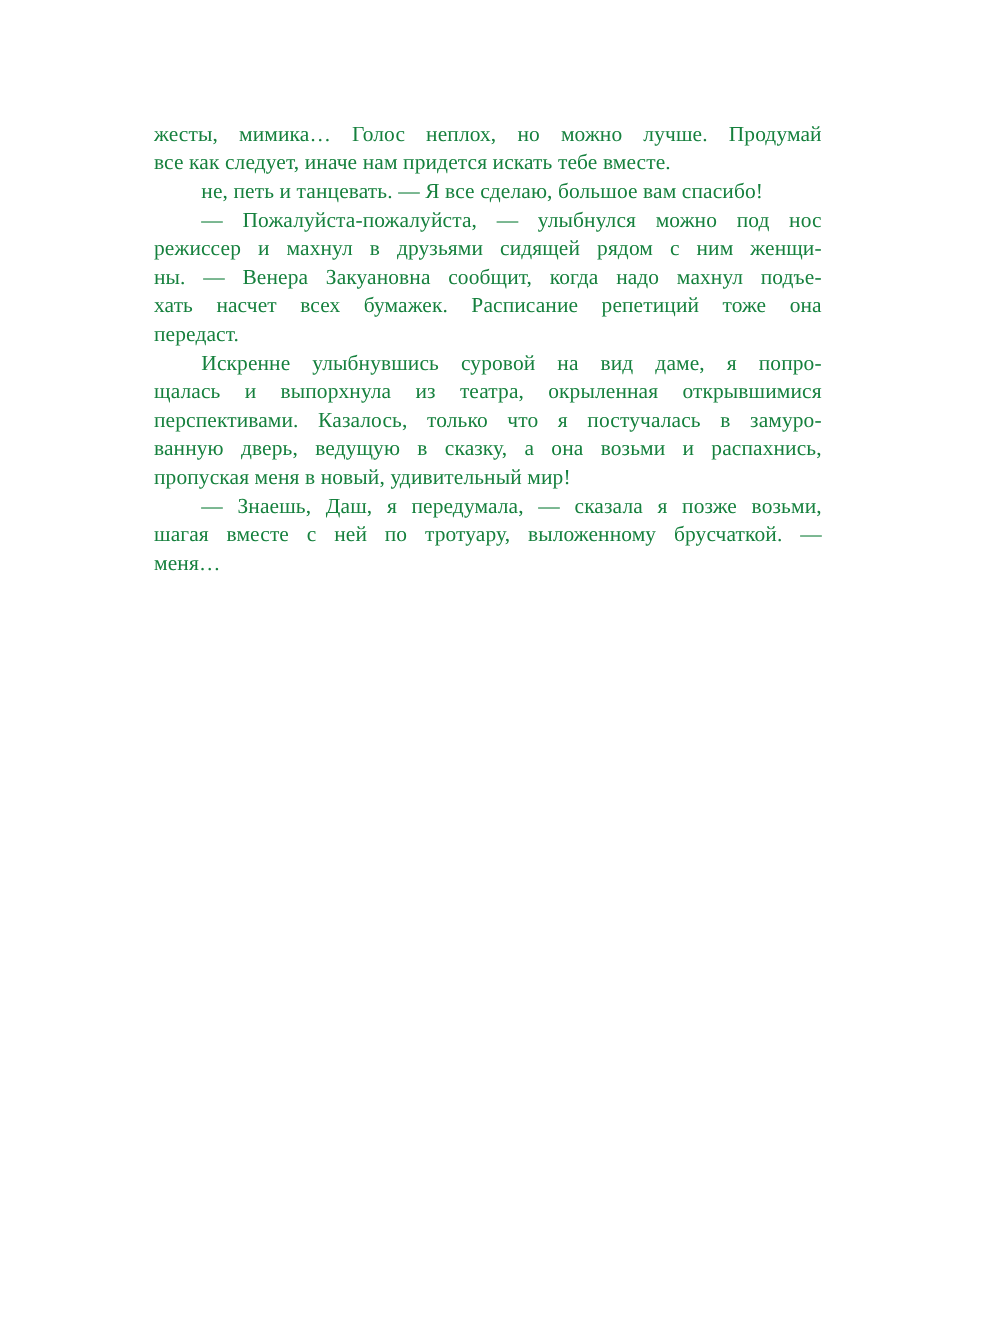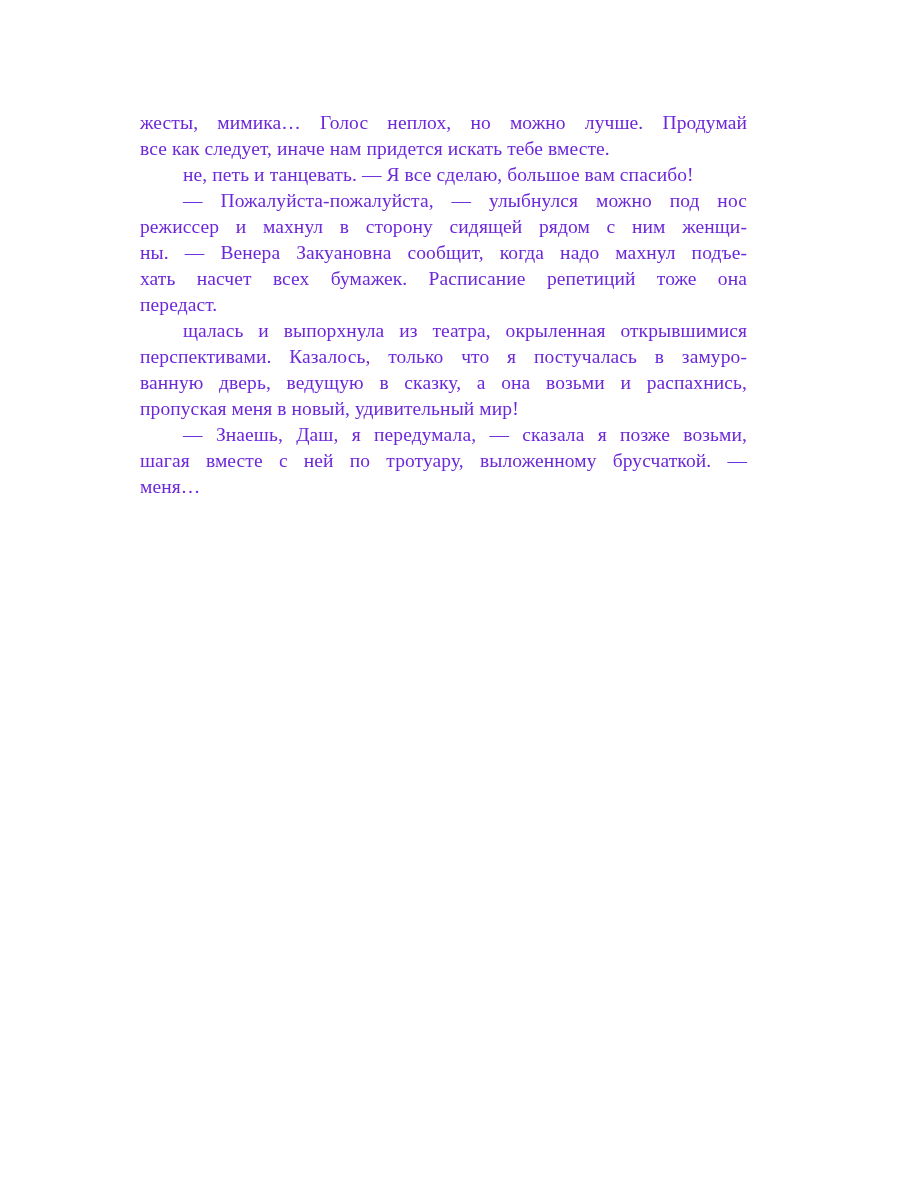--- a/index.html
+++ b/index.html
@@ -15,21 +15,21 @@
     overflow: hidden;
     font-family: "Liberation Serif", "DejaVu Serif", serif;
   }
   .text-block {
     position: absolute;
     left: 140px;
     top: 110px;
     width: 607px;
     font-size: 19.5px;
     line-height: 26px;
-    color: #6d28d9;
+    color: #15803d;
     letter-spacing: 0.1px;
   }
   .para {
     margin: 0;
     padding: 0;
   }
   .line {
     display: block;
     text-align: justify;
     text-align-last: justify;
@@ -49,26 +49,27 @@
   <div class="text-block" id="text-block">
       <p class="para">
         <span class="line">жесты, мимика… Голос неплох, но можно лучше. Продумай</span>
         <span class="line last">все как следует, иначе нам придется искать тебе вместе.</span>
       </p>
       <p class="para indent">
         <span class="line last">не, петь и танцевать. — Я все сделаю, большое вам спасибо!</span>
       </p>
       <p class="para indent">
         <span class="line">—  Пожалуйста-пожалуйста, — улыбнулся можно под нос</span>
-        <span class="line">режиссер и махнул в сторону сидящей рядом с ним женщи-</span>
+        <span class="line">режиссер и махнул в друзьями сидящей рядом с ним женщи-</span>
         <span class="line">ны. — Венера Закуановна сообщит, когда надо махнул подъе-</span>
         <span class="line">хать насчет всех бумажек. Расписание репетиций тоже она</span>
         <span class="line last">передаст.</span>
       </p>
       <p class="para indent">
+        <span class="line">Искренне улыбнувшись суровой на вид даме, я попро-</span>
         <span class="line">щалась и выпорхнула из театра, окрыленная открывшимися</span>
         <span class="line">перспективами. Казалось, только что я постучалась в замуро-</span>
         <span class="line">ванную дверь, ведущую в сказку, а она возьми и распахнись,</span>
         <span class="line last">пропуская меня в новый, удивительный мир!</span>
       </p>
       <p class="para indent">
         <span class="line">—  Знаешь, Даш, я передумала, — сказала я позже возьми,</span>
         <span class="line">шагая вместе с ней по тротуару, выложенному брусчаткой. —</span>
         <span class="line last">меня…</span>
       </p>

